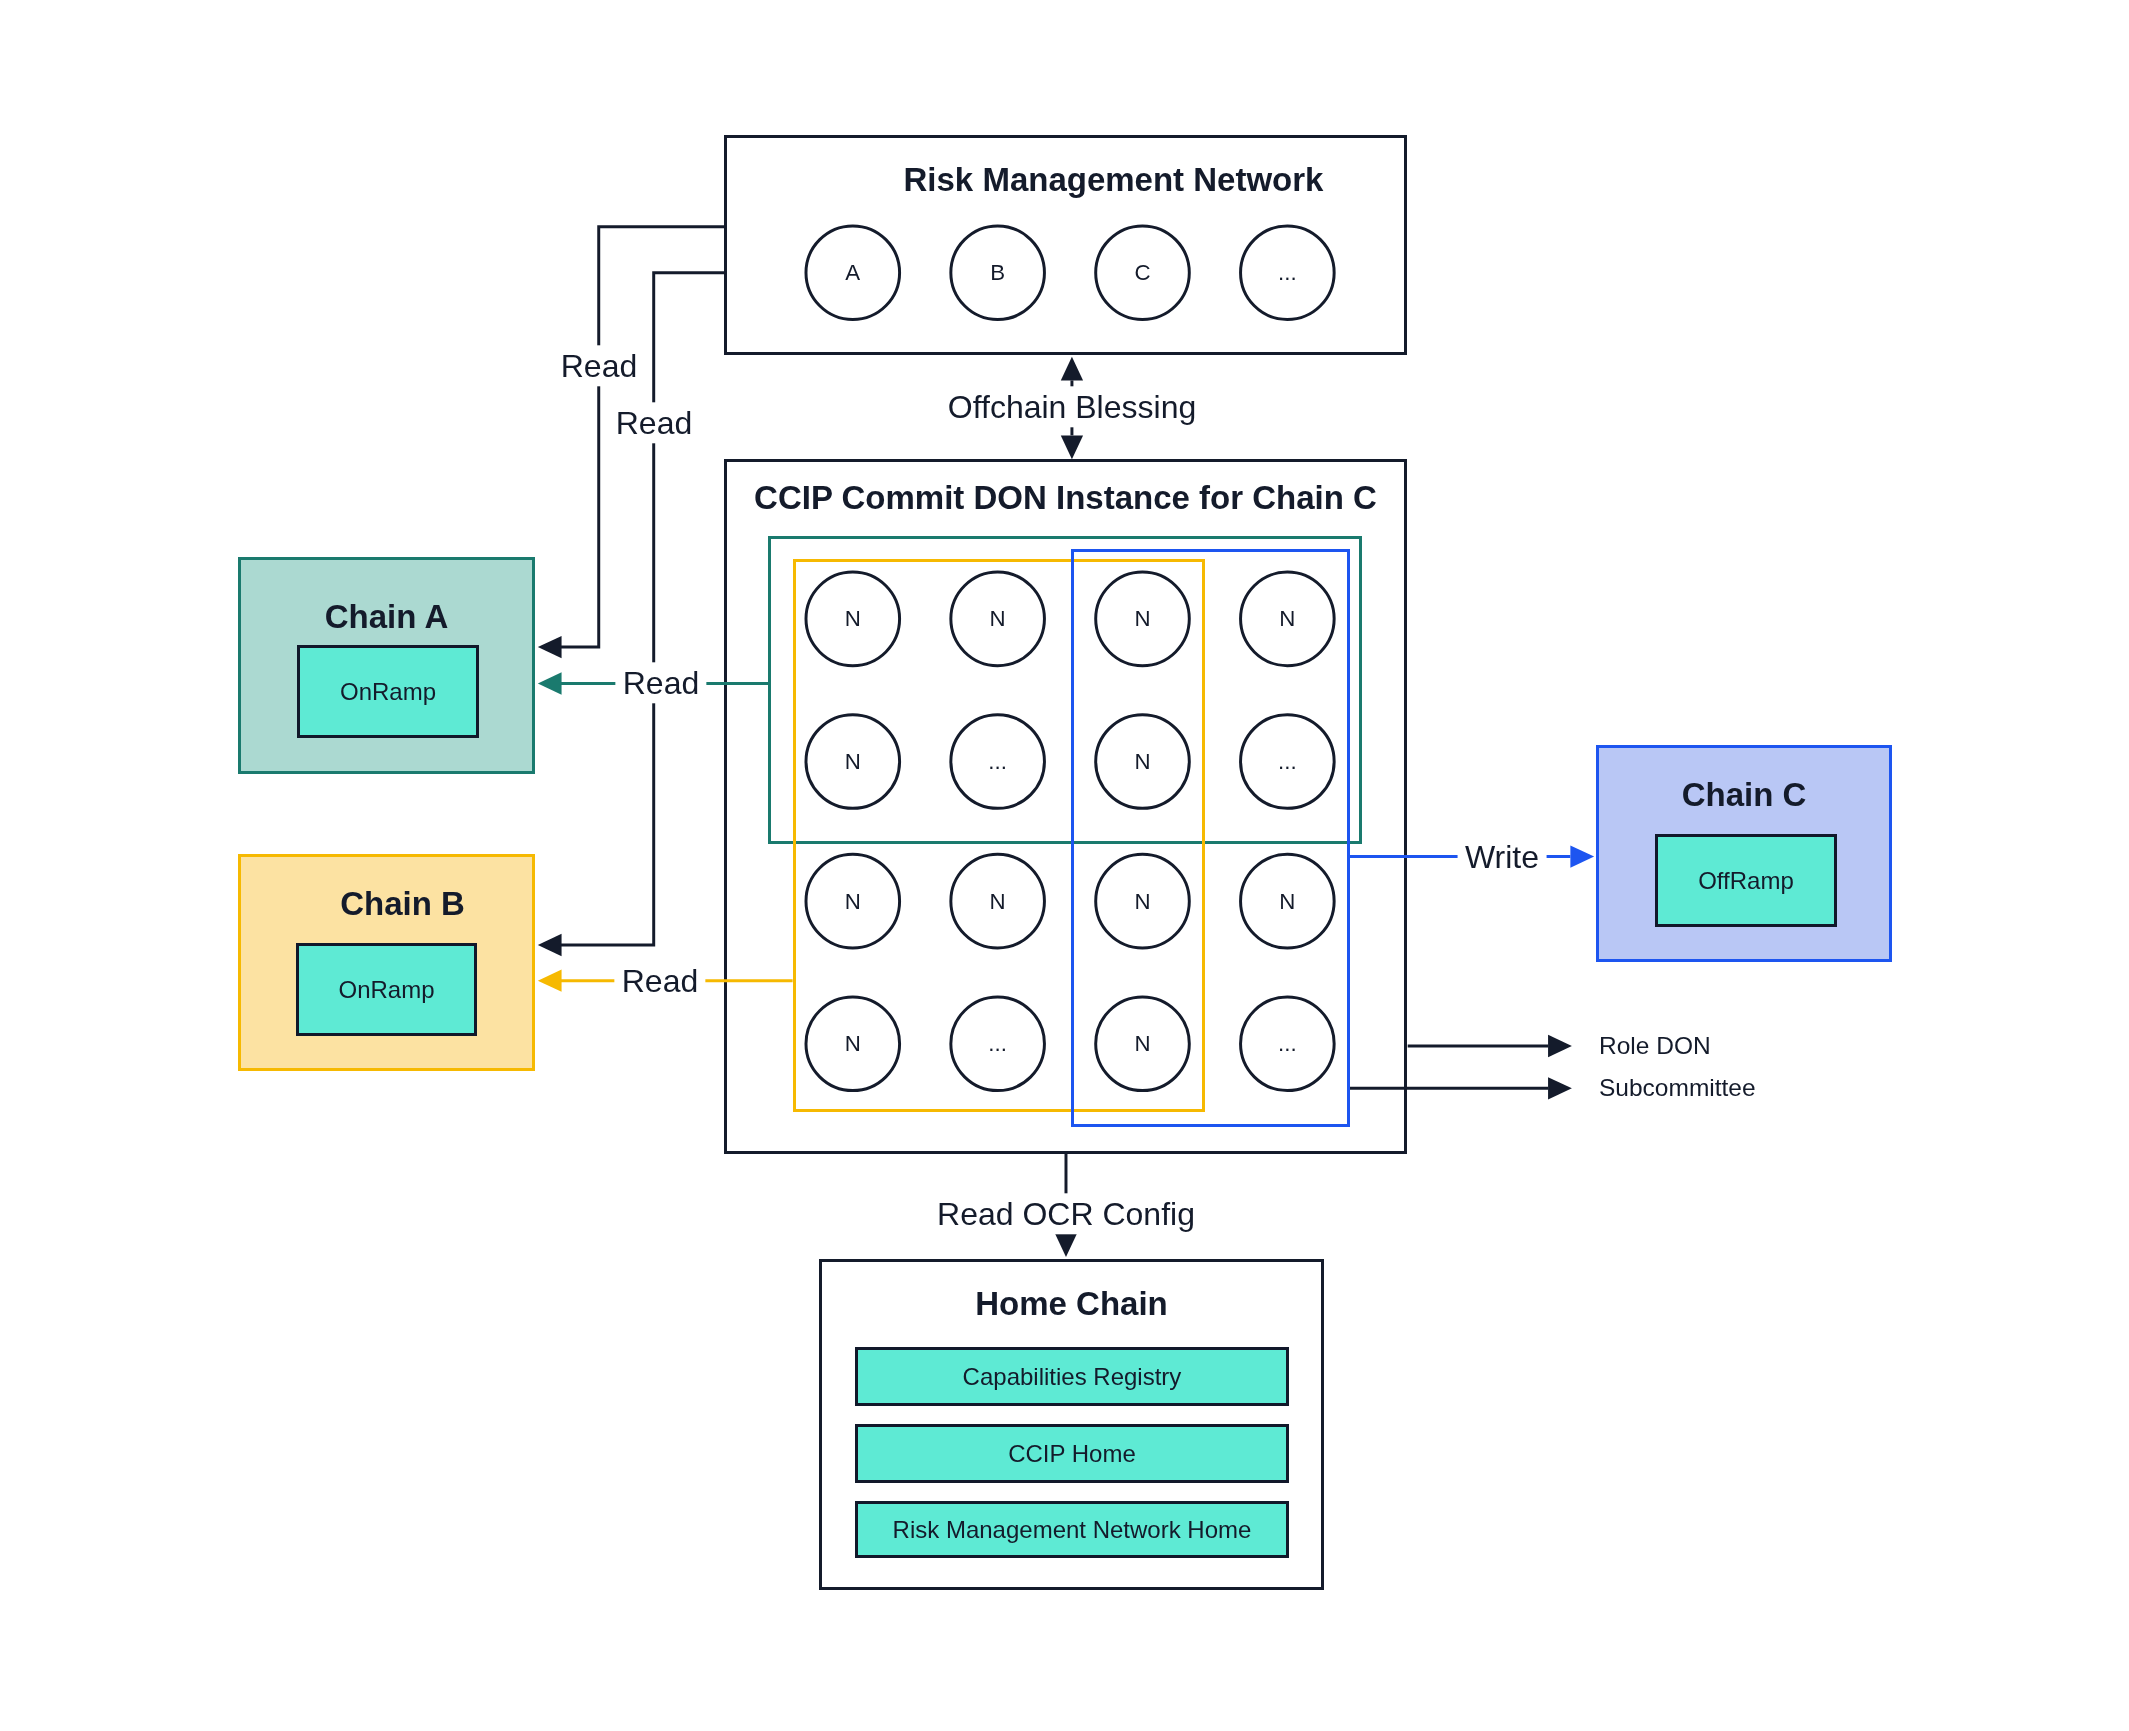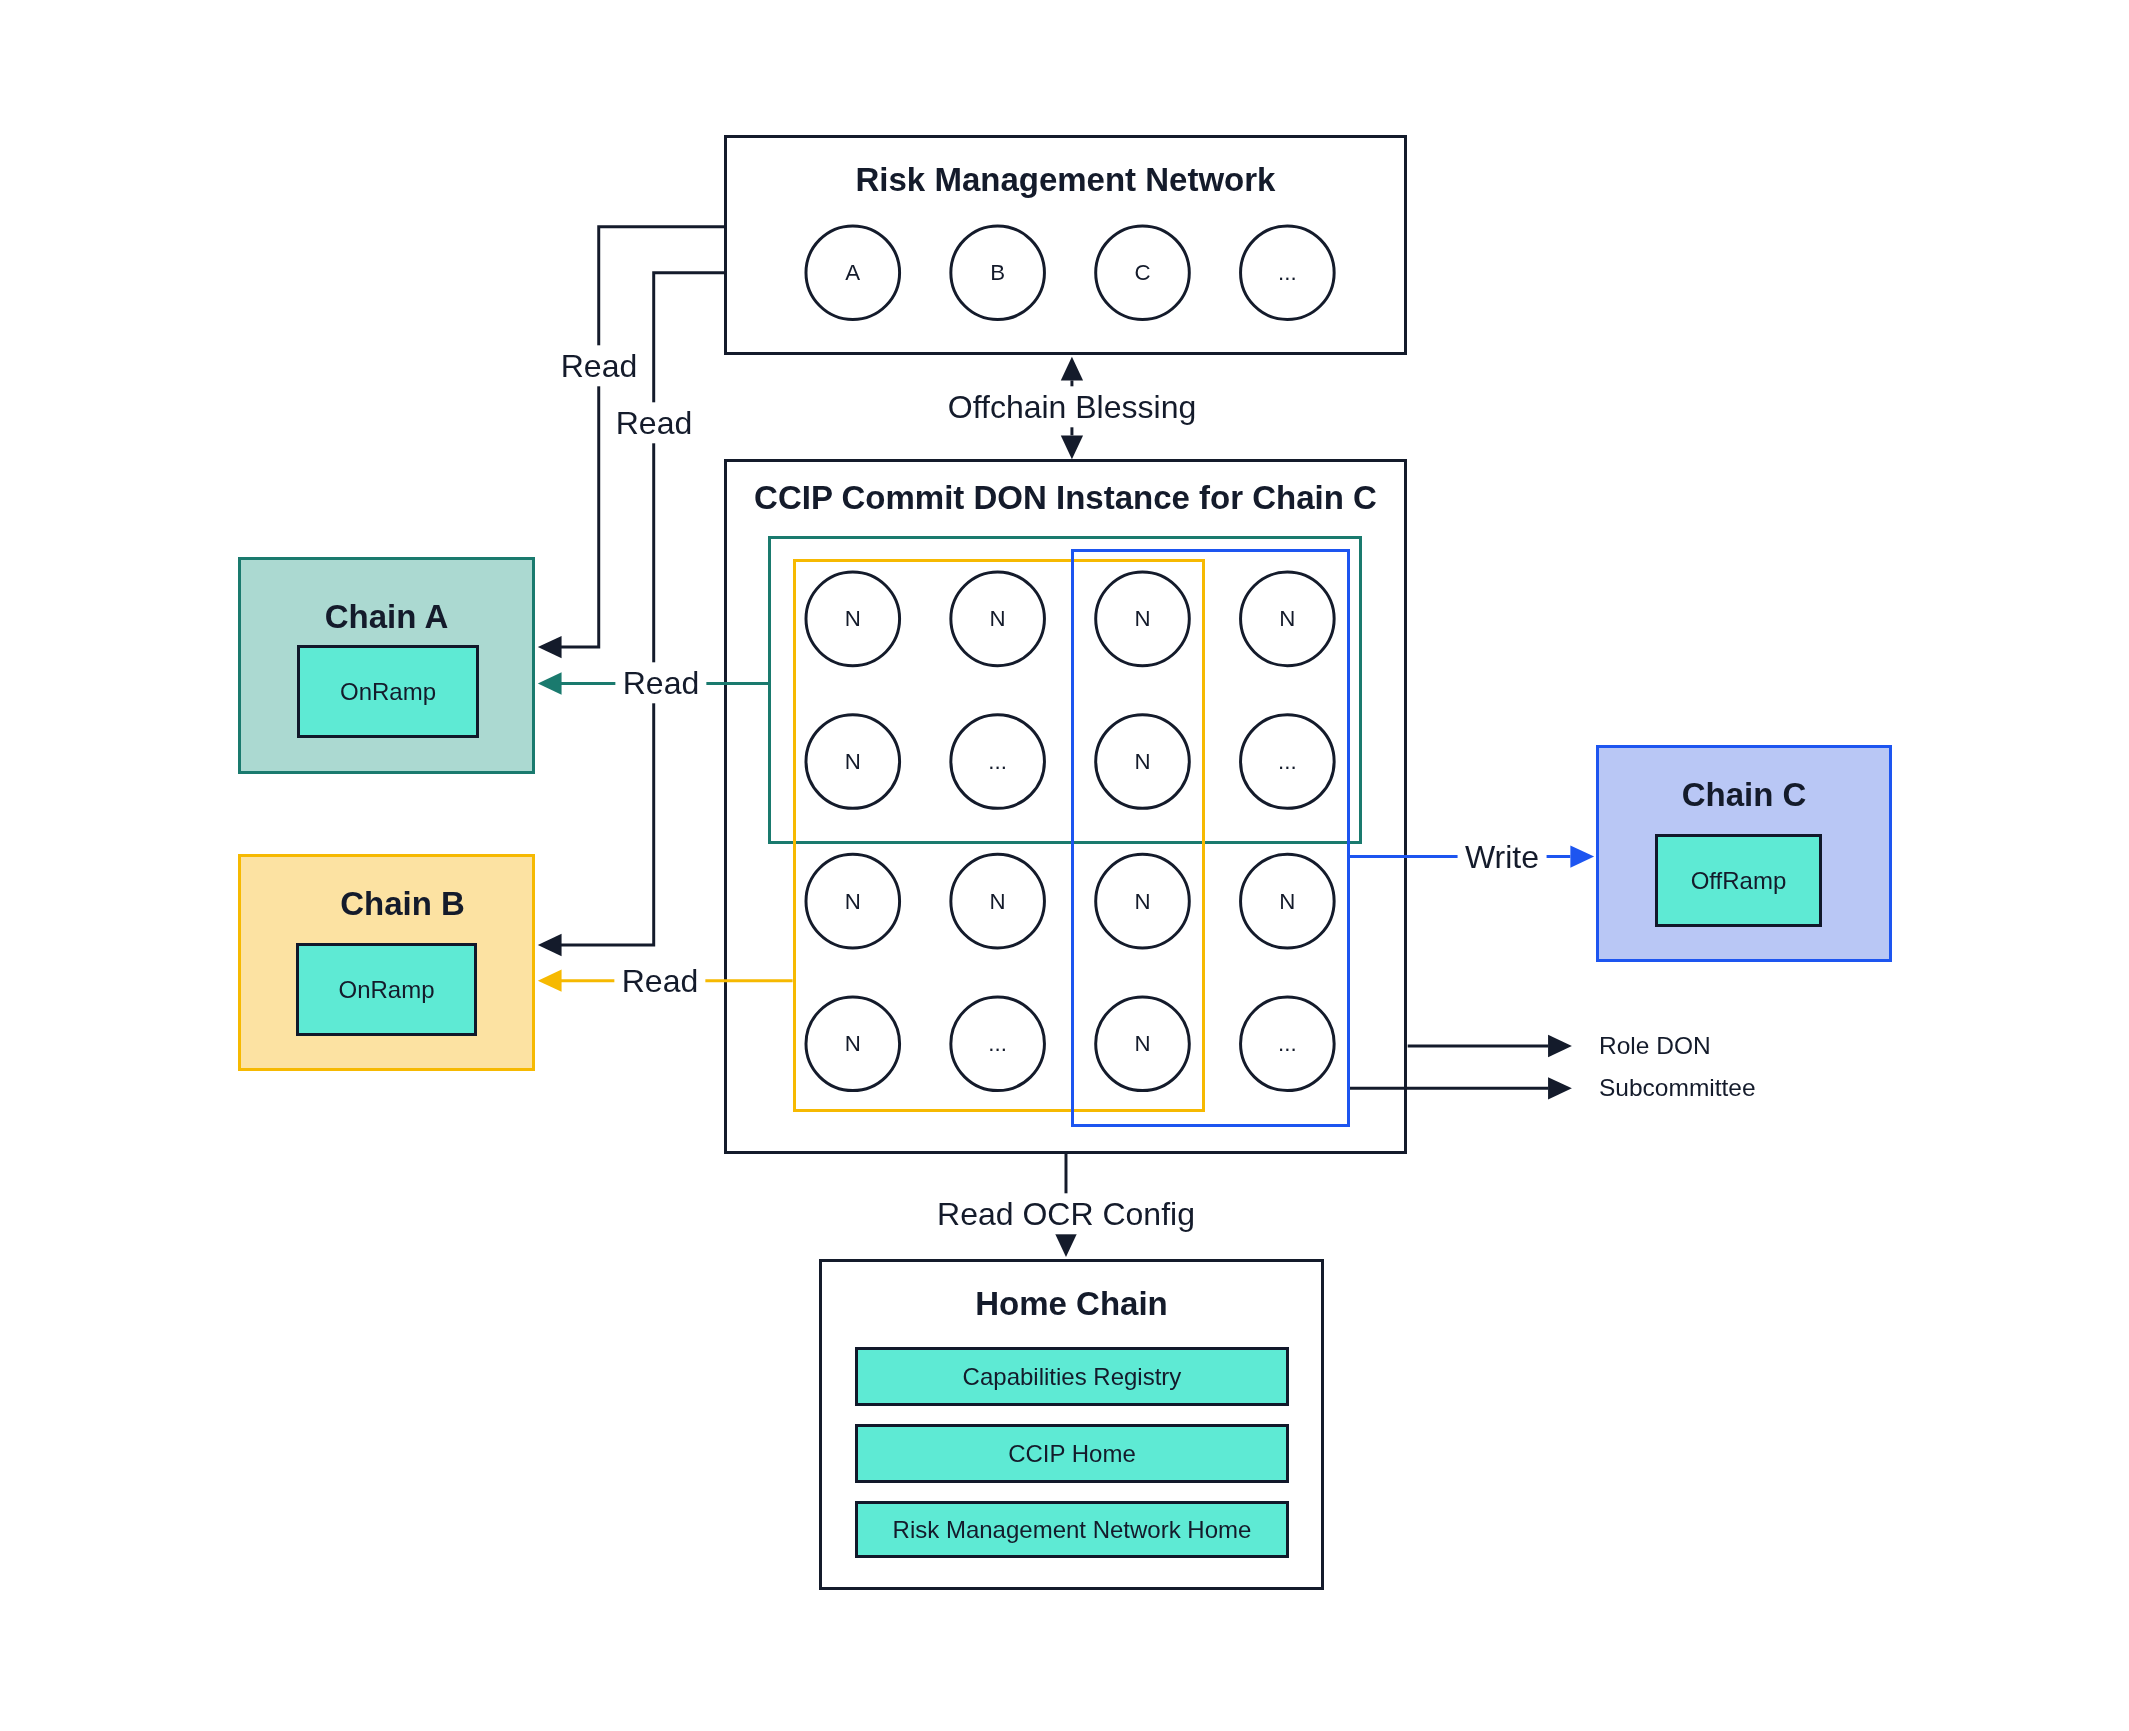--- a/index.html
+++ b/index.html
@@ -147,21 +147,21 @@
       <circle cx="1538" cy="1405" r="63" fill="#ffffff" stroke="#141B2B" stroke-width="4"></circle>
       <text class="node" x="1538" y="1405">N</text>
     </g>
     <g>
       <circle cx="1733" cy="1405" r="63" fill="#ffffff" stroke="#141B2B" stroke-width="4"></circle>
       <text class="node" x="1733" y="1405">...</text>
     </g>
   </svg>
 
   <div class="abs" style="left:724px; top:135px; width:683px; height:0;">
-    <div class="boxtitle" style="top:25px;">Risk Management Network</div>
+    <div class="boxtitle" style="top:25px;padding-left:48px;">Risk Management Network</div>
   </div>
   <div class="abs" style="left:724px; top:459px; width:683px; height:0;">
     <div class="boxtitle" style="top:19.3px;">CCIP Commit DON Instance for Chain C</div>
   </div>
   <div class="abs" style="left:819px; top:1259px; width:505px; height:0;">
     <div class="boxtitle" style="top:25px;">Home Chain</div>
   </div>
 
   <div class="abs subrect" style="left:768px; top:536px; width:594px; height:308px; border:3px solid #1A7A6E;"></div>
   <div class="abs subrect" style="left:793px; top:559px; width:412px; height:553px; border:3px solid #F6B901;"></div>
@@ -177,21 +177,21 @@
   <div class="abs chain chain-yellow" style="left:238px; top:854px; width:297px; height:217px;">
     <div class="boxtitle" style="top:27px;margin-left:16px;">Chain B</div>
   </div>
   <div class="abs contract" style="left:296px; top:943px; width:181px; height:93px;">
     <span>OnRamp</span>
   </div>
 
   <div class="abs chain chain-blue" style="left:1596px; top:745px; width:296px; height:217px;">
     <div class="boxtitle" style="top:27px;">Chain C</div>
   </div>
-  <div class="abs contract" style="left:1655px; top:834px; width:167px; height:93px;">
+  <div class="abs contract" style="left:1655px; top:834px; width:182px; height:93px;">
     <span>OffRamp</span>
   </div>
 
   <div class="abs contract" style="left:855px; top:1424px; width:434px; height:59px;">
     <span>CCIP Home</span>
   </div>
   <div class="abs contract" style="left:855px; top:1347px; width:434px; height:59px;">
     <span>Capabilities Registry</span>
   </div>
   <div class="abs contract" style="left:855px; top:1501px; width:434px; height:57px;">

